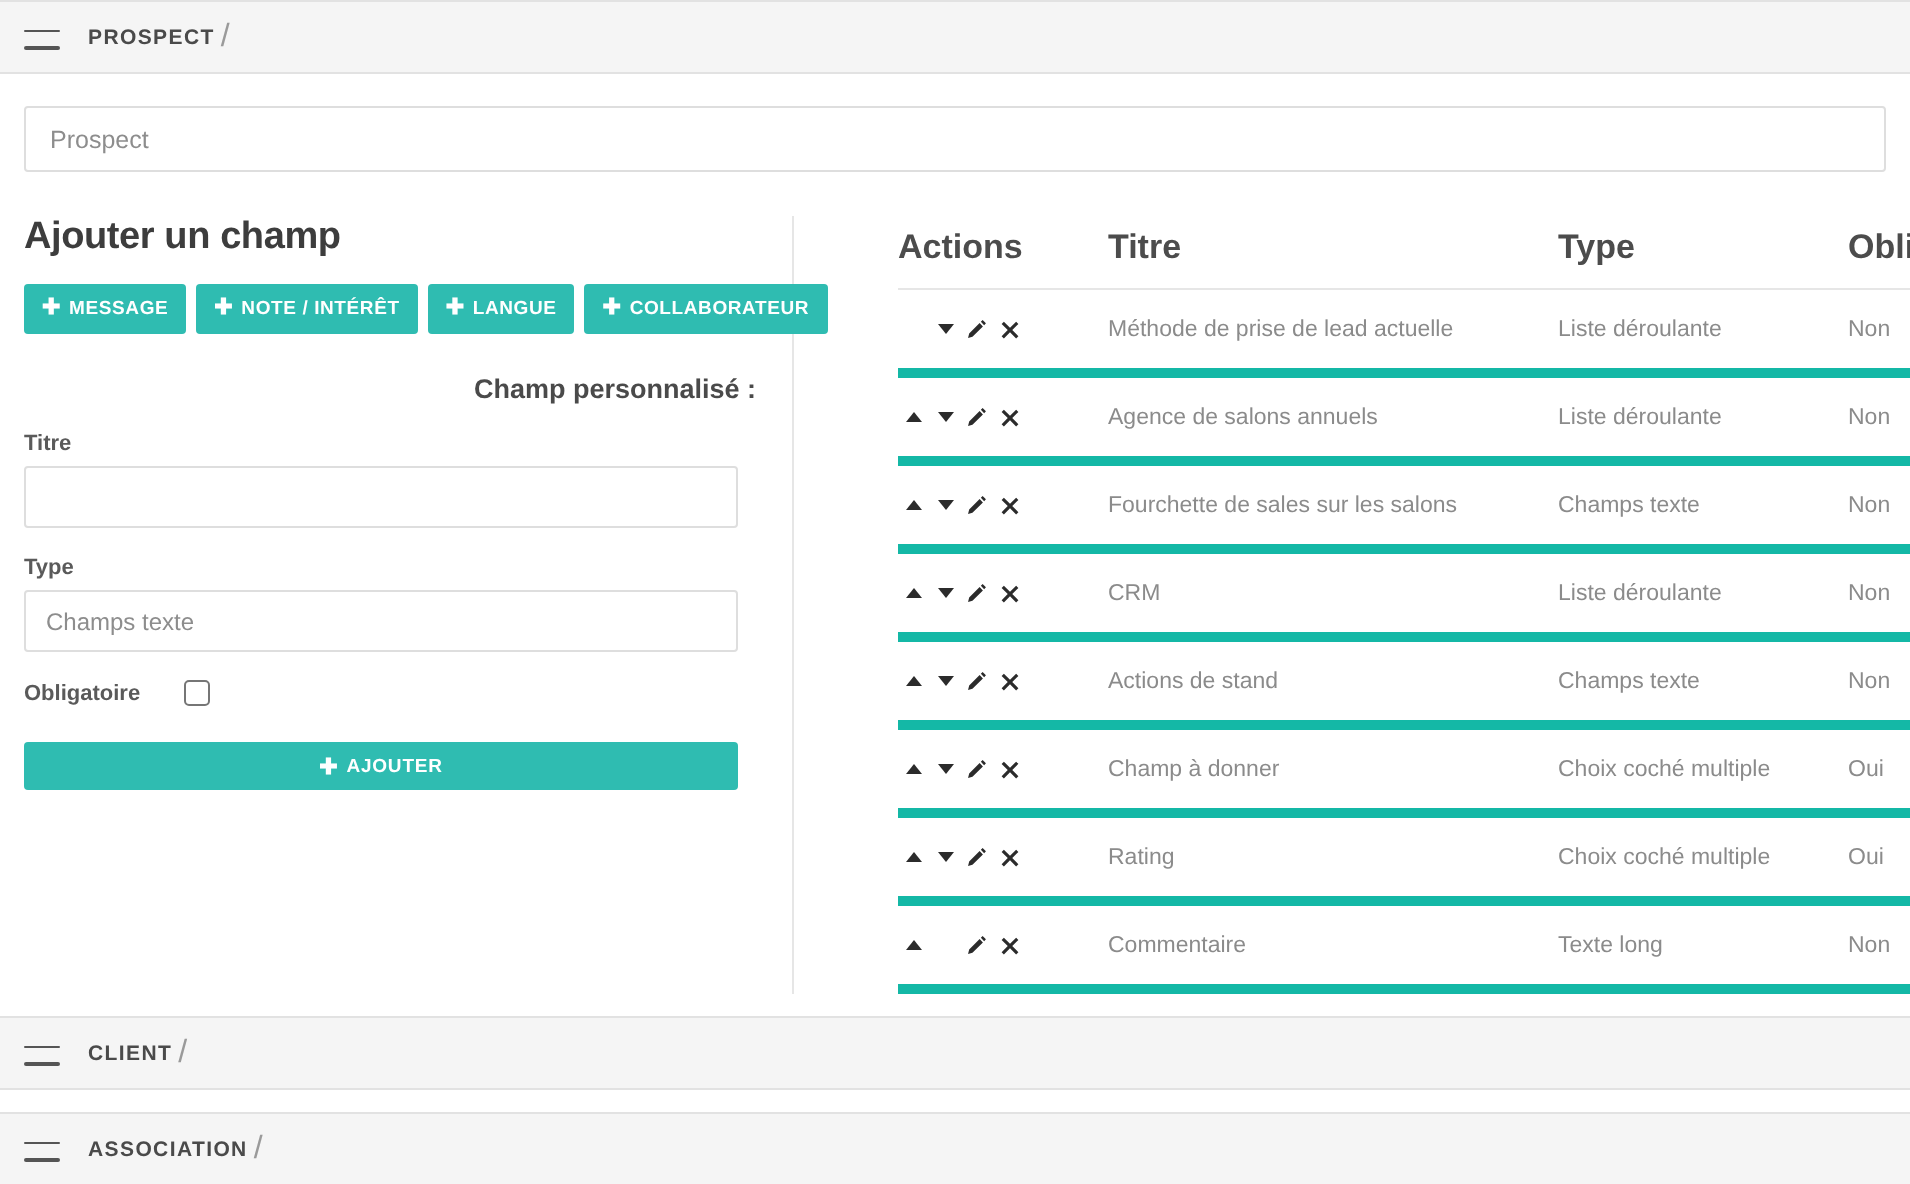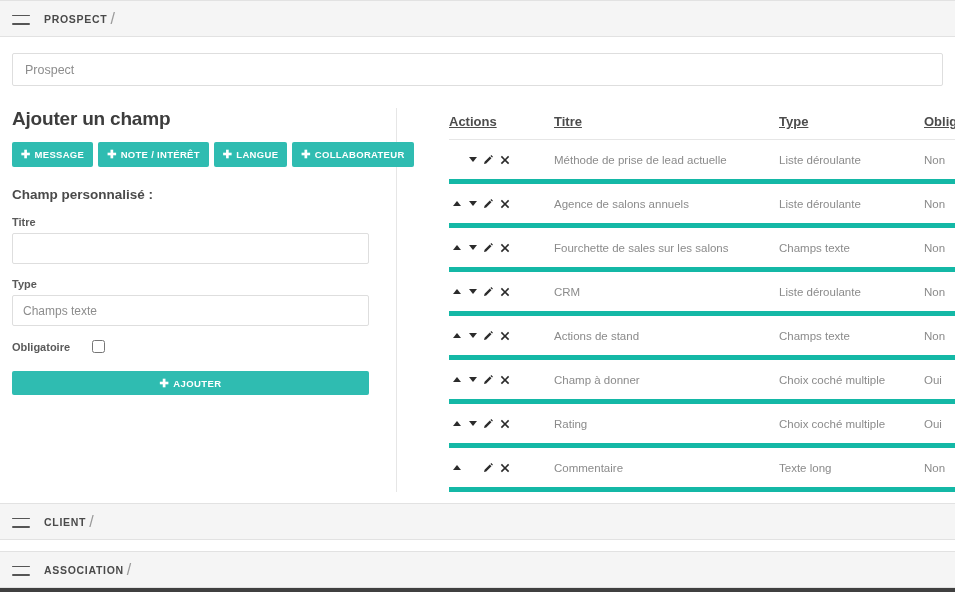--- a/index.html
+++ b/index.html
@@ -101,21 +101,21 @@
     color: #3d3d3d;
     margin: 0 0 12px 0;
     letter-spacing: -0.2px;
   }
   h3.sub-title {
     font-size: 13.5px;
     font-weight: 700;
     color: #4a4a4a;
     margin: 0 0 10px 0;
   }
-  h3.sub-title.second { margin-top: 20px; }
+  h3.sub-title.second { margin-top: 20px; text-align: right; }
 
   
   .btn-row { display: flex; gap: 5px; flex-wrap: nowrap; }
   .btn-teal {
     background: #2fbcb1;
     color: #ffffff;
     border: none;
     border-radius: 2px;
     font-size: 9.5px;
     font-weight: 700;
@@ -176,26 +176,25 @@
   .btn-add .plus { font-size: 11px; }
 
   
   table.fields {
     border-collapse: collapse;
     width: 546px;
     table-layout: fixed;
   }
   table.fields th {
     text-align: left;
-    font-size: 13px;
+    font-size: 17px;
     font-weight: 700;
     color: #4c4c4c;
     padding: 6px 0 10px 0;
     border-bottom: 1px solid #e6e6e6;
-    text-decoration: underline;
   }
   table.fields td {
     font-size: 11.5px;
     color: #8b8b8b;
     padding: 12px 0;
     border-bottom: 5px solid #14b8a6;
     vertical-align: middle;
   }
   .c-actions { width: 105px; }
   .c-titre  { width: 225px; }

